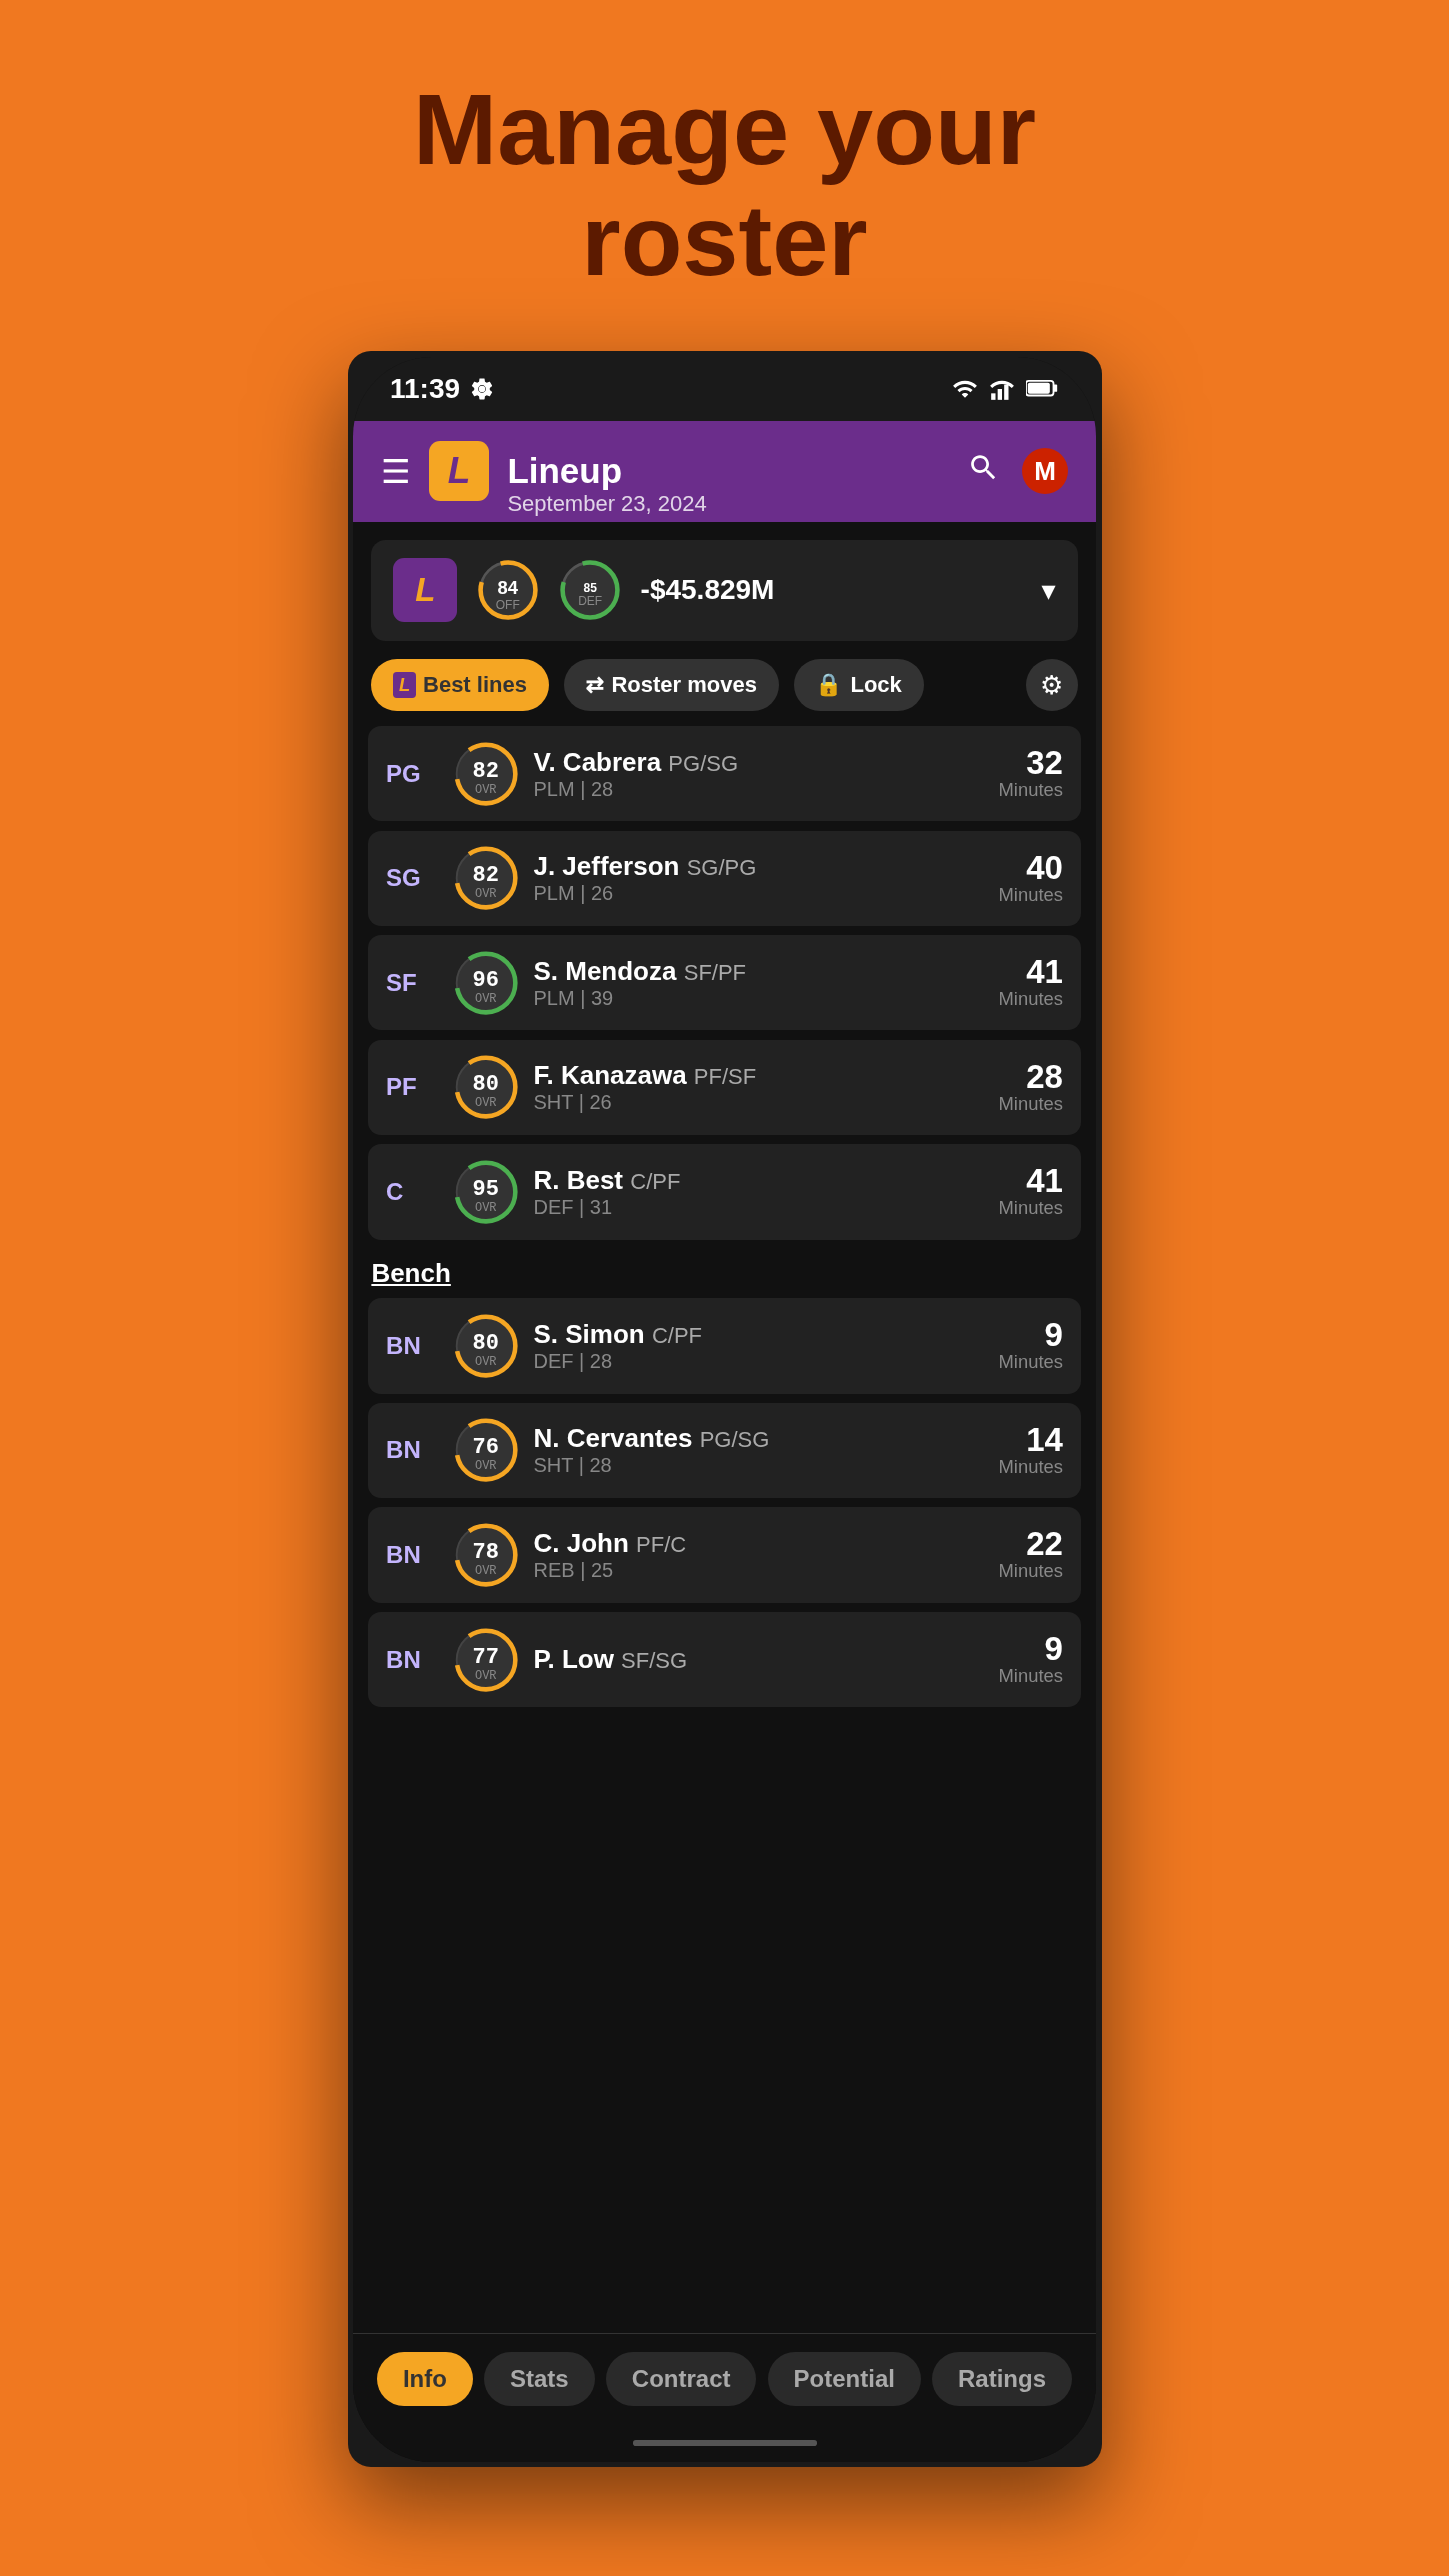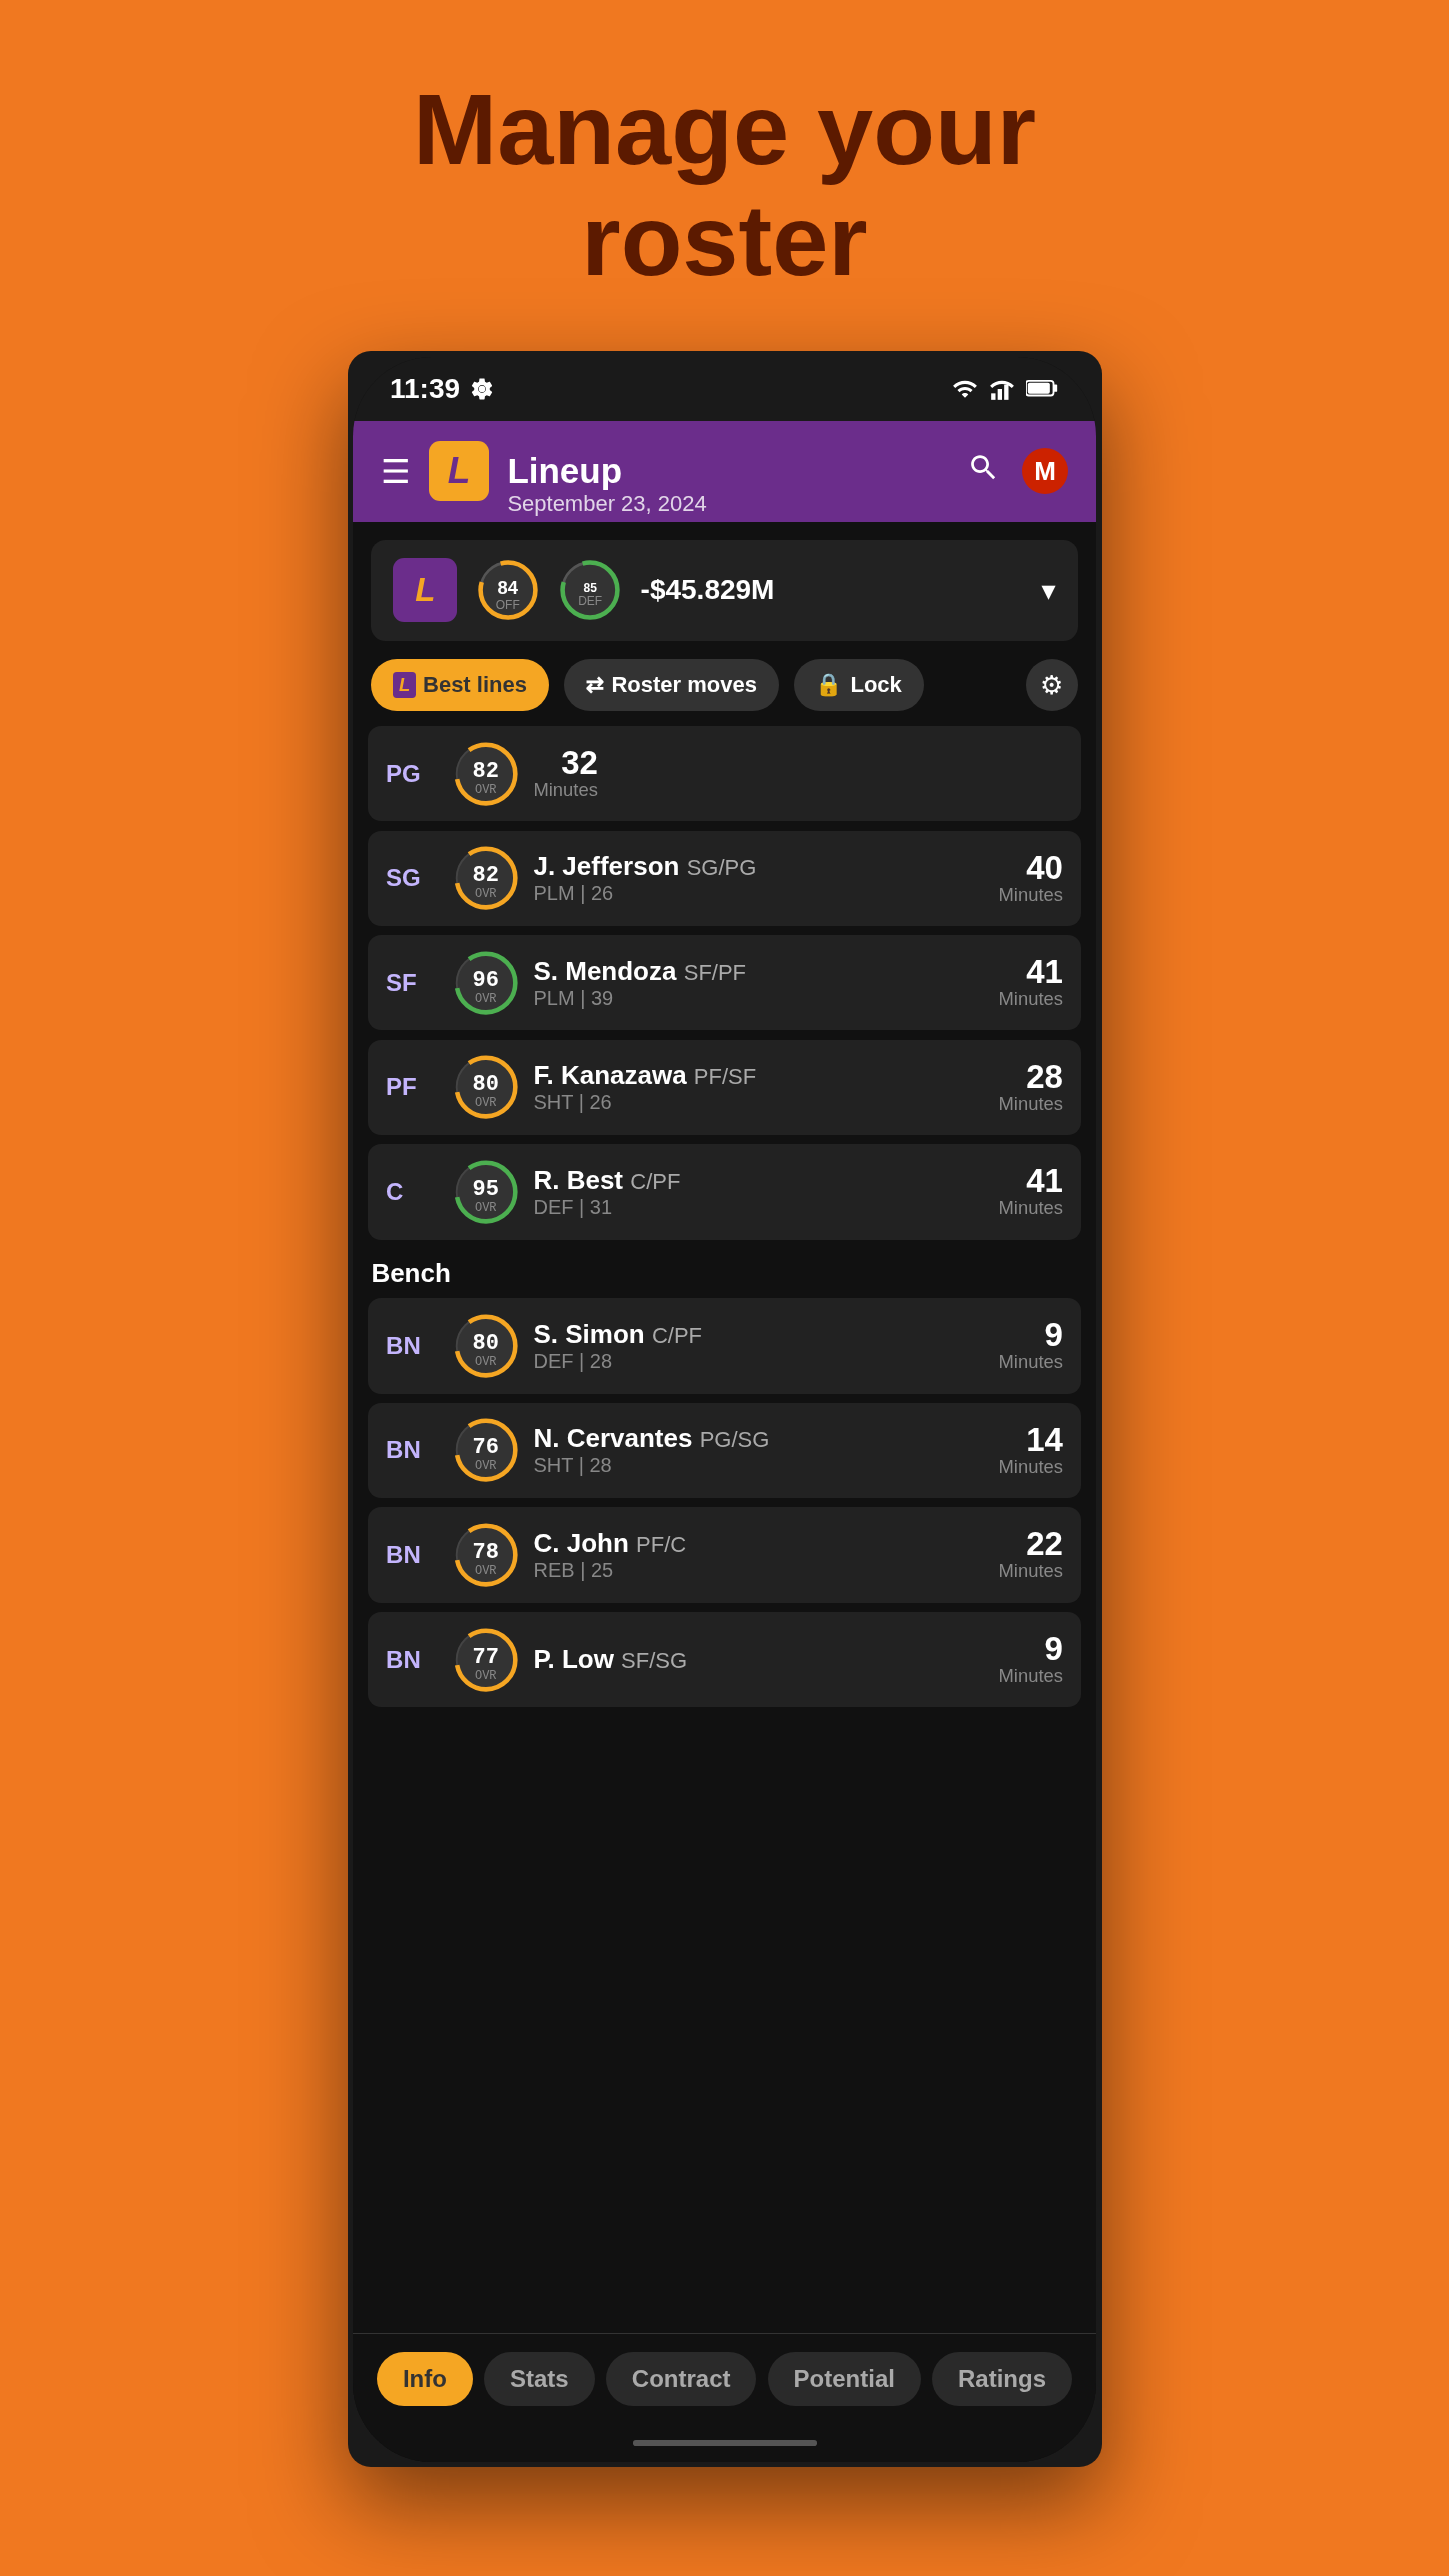--- a/index.html
+++ b/index.html
@@ -494,20 +494,26 @@
     <div class="ovr-circle">
       <svg width="66" height="66" viewBox="0 0 72 72">
         <circle cx="36" cy="36" r="32" fill="#333" stroke="#444" stroke-width="2"></circle>
         <circle cx="36" cy="36" r="32" fill="none" stroke="#F5A623" stroke-width="5" stroke-dasharray="164.87078246039232 36.19114736935444" stroke-dashoffset="20" transform="rotate(-90 36 36)"></circle>
       </svg>
       <div class="ovr-inner">
         <span class="ovr-number">82</span>
         <span class="ovr-label">OVR</span>
       </div>
     </div>
+    <div class="player-info">
+      <div class="player-name">
+        V. Cabrera <span class="pos-type">PG/SG</span>
+      </div>
+      <div class="player-detail">PLM | 28</div>
+    </div>
     <div class="player-minutes">
       <div class="minutes-num">32</div>
       <div class="minutes-label">Minutes</div>
     </div>
   </div>
           <div class="player-row">
     <div class="position-badge">SG</div>
     <div class="ovr-circle">
       <svg width="66" height="66" viewBox="0 0 72 72">
         <circle cx="36" cy="36" r="32" fill="#333" stroke="#444" stroke-width="2"></circle>
@@ -591,21 +597,21 @@
       <div class="player-name">
         R. Best <span class="pos-type">C/PF</span>
       </div>
       <div class="player-detail">DEF | 31</div>
     </div>
     <div class="player-minutes">
       <div class="minutes-num">41</div>
       <div class="minutes-label">Minutes</div>
     </div>
   </div>
-          <div class="bench-header" id="bench-header-el" style="display: block;">Bench</div>
+          <div class="bench-header" id="bench-header-el" style="display: block; text-decoration: underline;">Bench</div>
       <div class="player-row">
     <div class="position-badge">BN</div>
     <div class="ovr-circle">
       <svg width="66" height="66" viewBox="0 0 72 72">
         <circle cx="36" cy="36" r="32" fill="#333" stroke="#444" stroke-width="2"></circle>
         <circle cx="36" cy="36" r="32" fill="none" stroke="#F5A623" stroke-width="5" stroke-dasharray="164.87078246039232 36.19114736935444" stroke-dashoffset="20" transform="rotate(-90 36 36)"></circle>
       </svg>
       <div class="ovr-inner">
         <span class="ovr-number">80</span>
         <span class="ovr-label">OVR</span>

